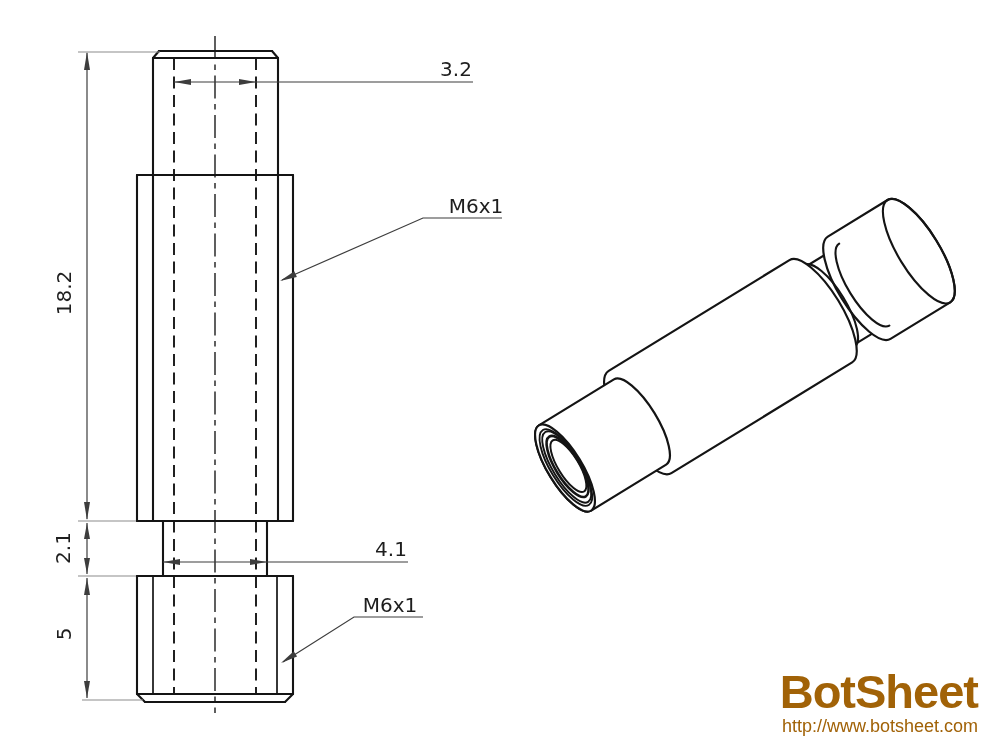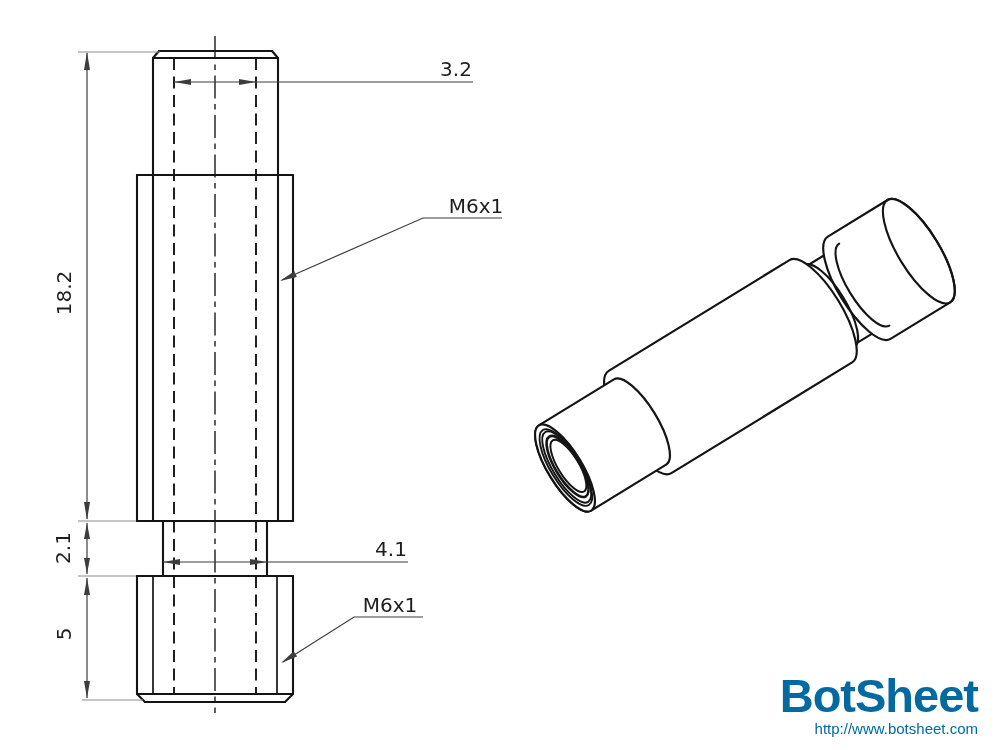--- a/index.html
+++ b/index.html
@@ -10,24 +10,24 @@
   .ol  {fill:none;stroke:#141414;stroke-width:2.1;stroke-linecap:round;}
   .olf {fill:#ffffff;stroke:#141414;stroke-width:2.2;stroke-linejoin:round;}
   .thin{stroke-width:1.7;}
   .hid {fill:none;stroke:#161616;stroke-width:1.9;stroke-dasharray:12 6.5;}
   .cl  {fill:none;stroke:#1c1c1c;stroke-width:1.4;stroke-dasharray:23 5.5 5.5 5.5;}
   .dim {fill:none;stroke:#3d3d3d;stroke-width:1.2;}
   .ext {fill:none;stroke:#8c8c8c;stroke-width:1.1;}
   .ah  {fill:#3d3d3d;stroke:none;}
   text.dt{font:20px "DejaVu Sans",sans-serif;fill:#1e1e1e;}
   
-  .brand{position:absolute;right:22px;bottom:12px;text-align:right;color:#0369a1;}
+  .brand{position:absolute;right:22px;bottom:12px;text-align:right;color:#a16207;}
   .brand-name{font-family:"Liberation Sans",sans-serif;font-weight:bold;font-size:47px;
               letter-spacing:-1px;line-height:1.0;}
-  .brand-url{font-family:"Liberation Sans",sans-serif;font-size:15px;line-height:1.2;margin-top:1px;}
+  .brand-url{font-family:"Liberation Sans",sans-serif;font-size:18px;line-height:1.2;margin-top:1px;}
 </style>
 </head>
 <body>
 
 <svg width="1000" height="750" viewBox="0 0 1000 750">
 
   <g>
 
     <line class="cl" x1="215" y1="36" x2="215" y2="713"></line>
 

